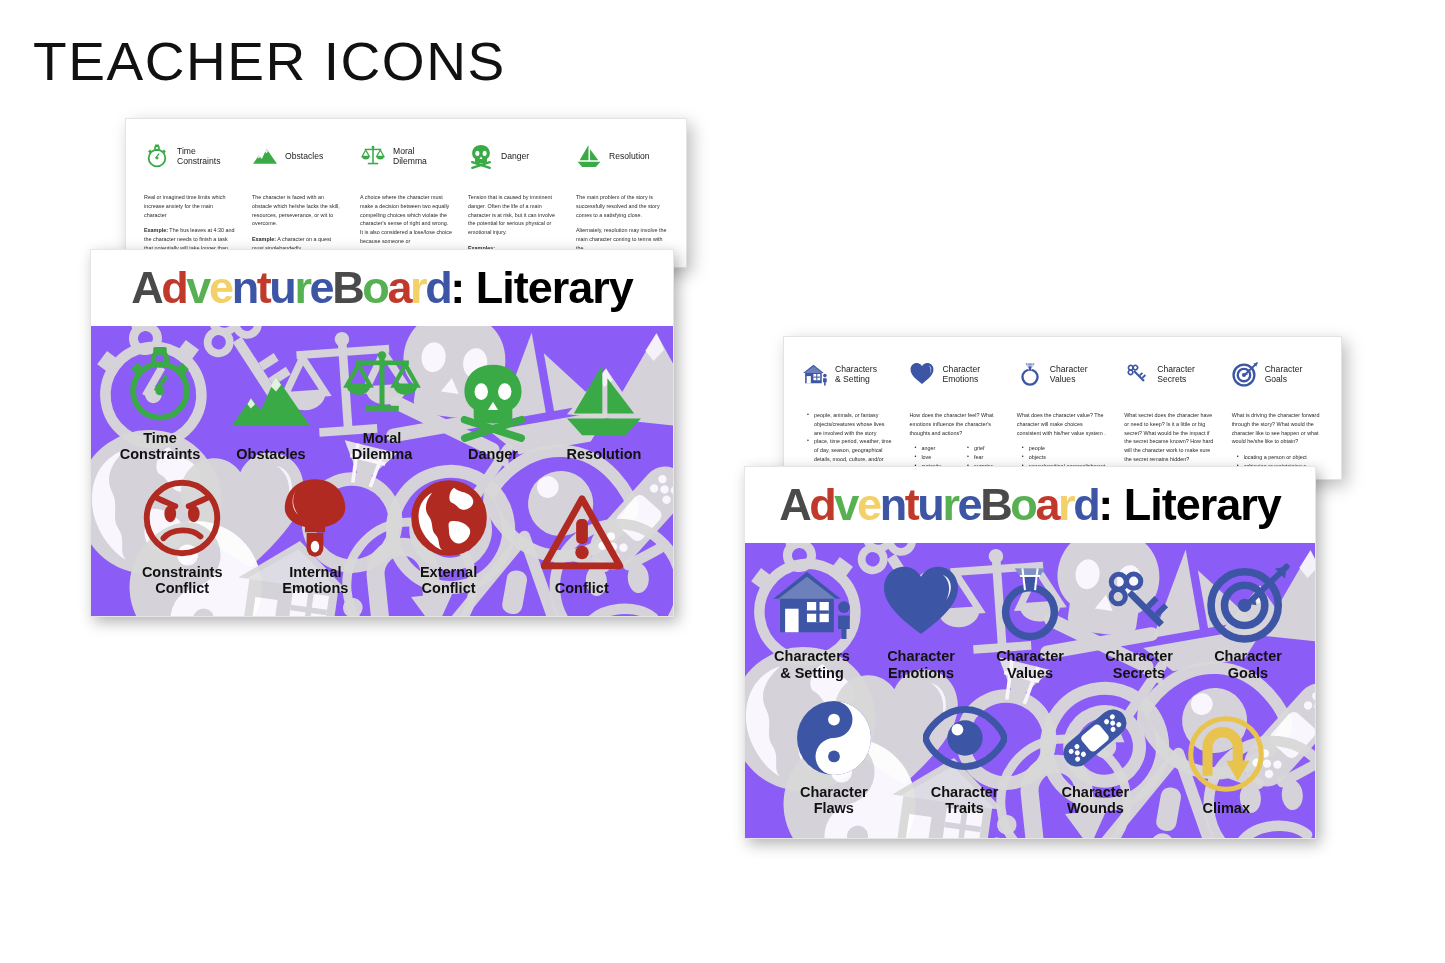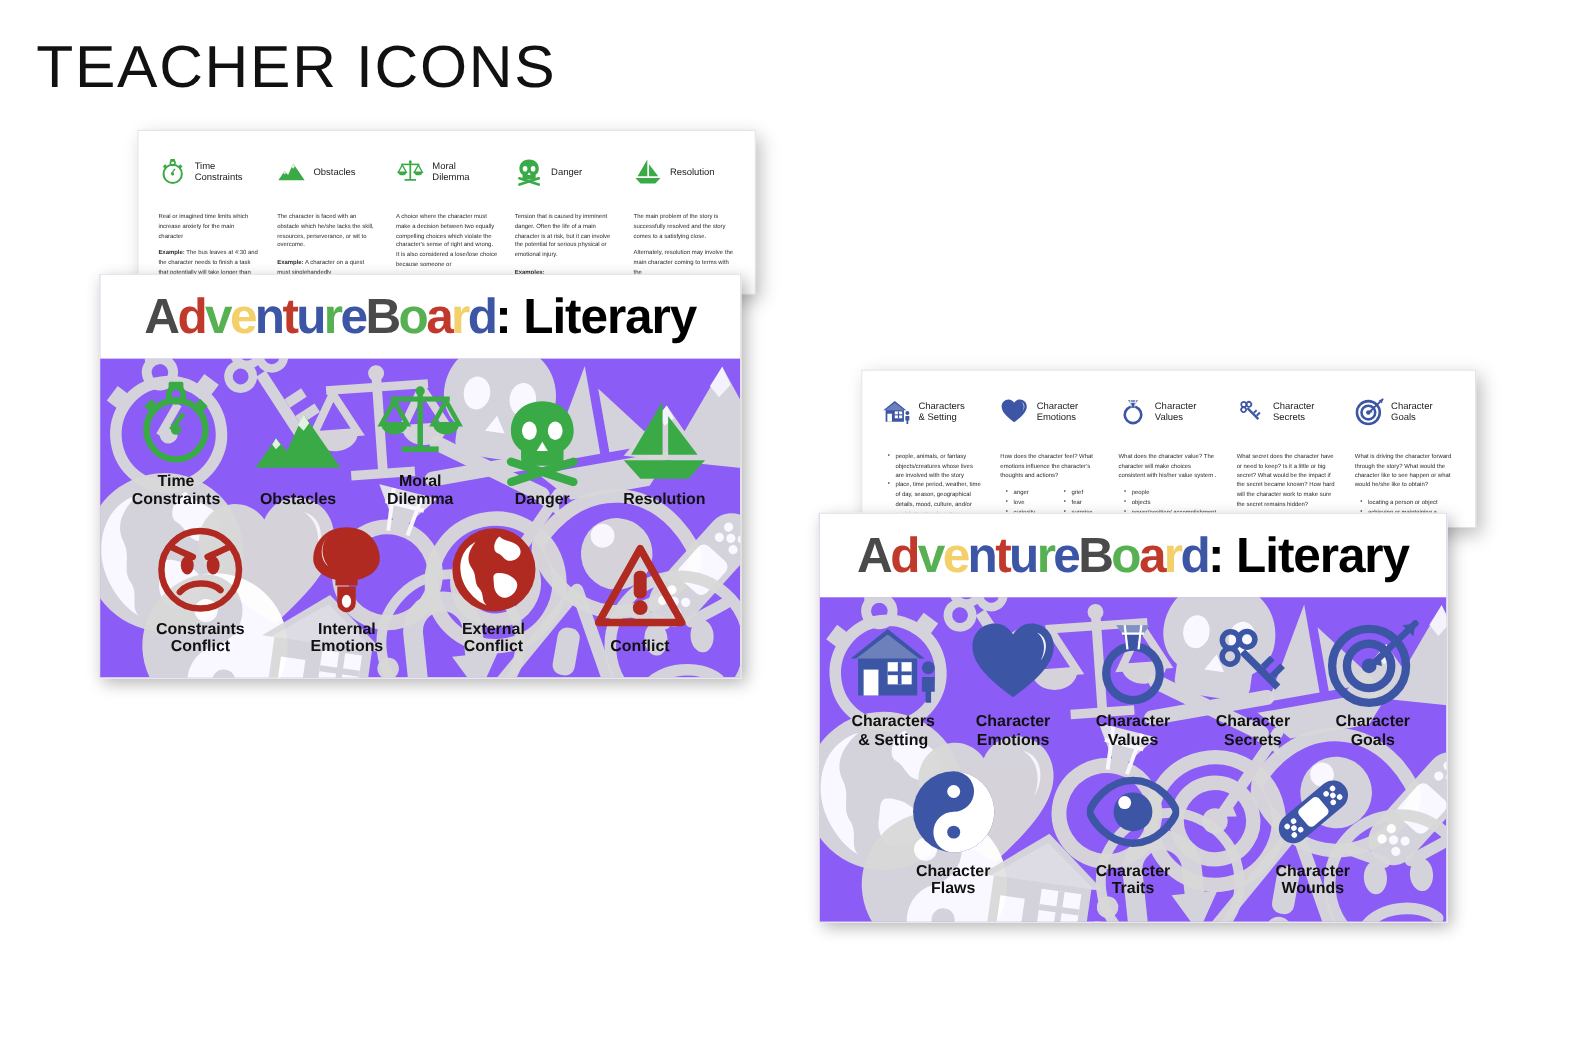--- a/index.html
+++ b/index.html
@@ -798,17 +798,27 @@
                     <circle cx="82" cy="44" r="3" fill="#fff"></circle>
       <circle cx="73" cy="56" r="3" fill="#fff"></circle>
                     <circle cx="82" cy="56" r="3" fill="#fff"></circle>
       <circle cx="77.5" cy="50" r="3" fill="#fff"></circle>
       </g>
                 </svg>
               </div>
       <div class="lab" style="font-size:14.5px;">Character
 Wounds</div>
     </div>
+            <div class="cellwrap">
+      <div class="svgbox" style="height:84px;">
+                <svg width="84" height="84" viewBox="0 0 100 100" fill="#e8c44e" xmlns="http://www.w3.org/2000/svg">
+      <circle cx="50" cy="50" r="42" fill="none" stroke="#e8c44e" stroke-width="6"></circle>
+      <path d="M28 76 L28 42 A18 18 0 0 1 64 42 L64 62" fill="none" stroke="#e8c44e" stroke-width="12" stroke-linecap="butt"></path>
+      <path d="M50 58 L78 58 L64 82 Z"></path>
+                </svg>
+              </div>
+      <div class="lab" style="font-size:14.5px;">Climax</div>
+    </div>
           </div>
       </div>
     </div>
   </div>
 </div>
 
 </body></html>

